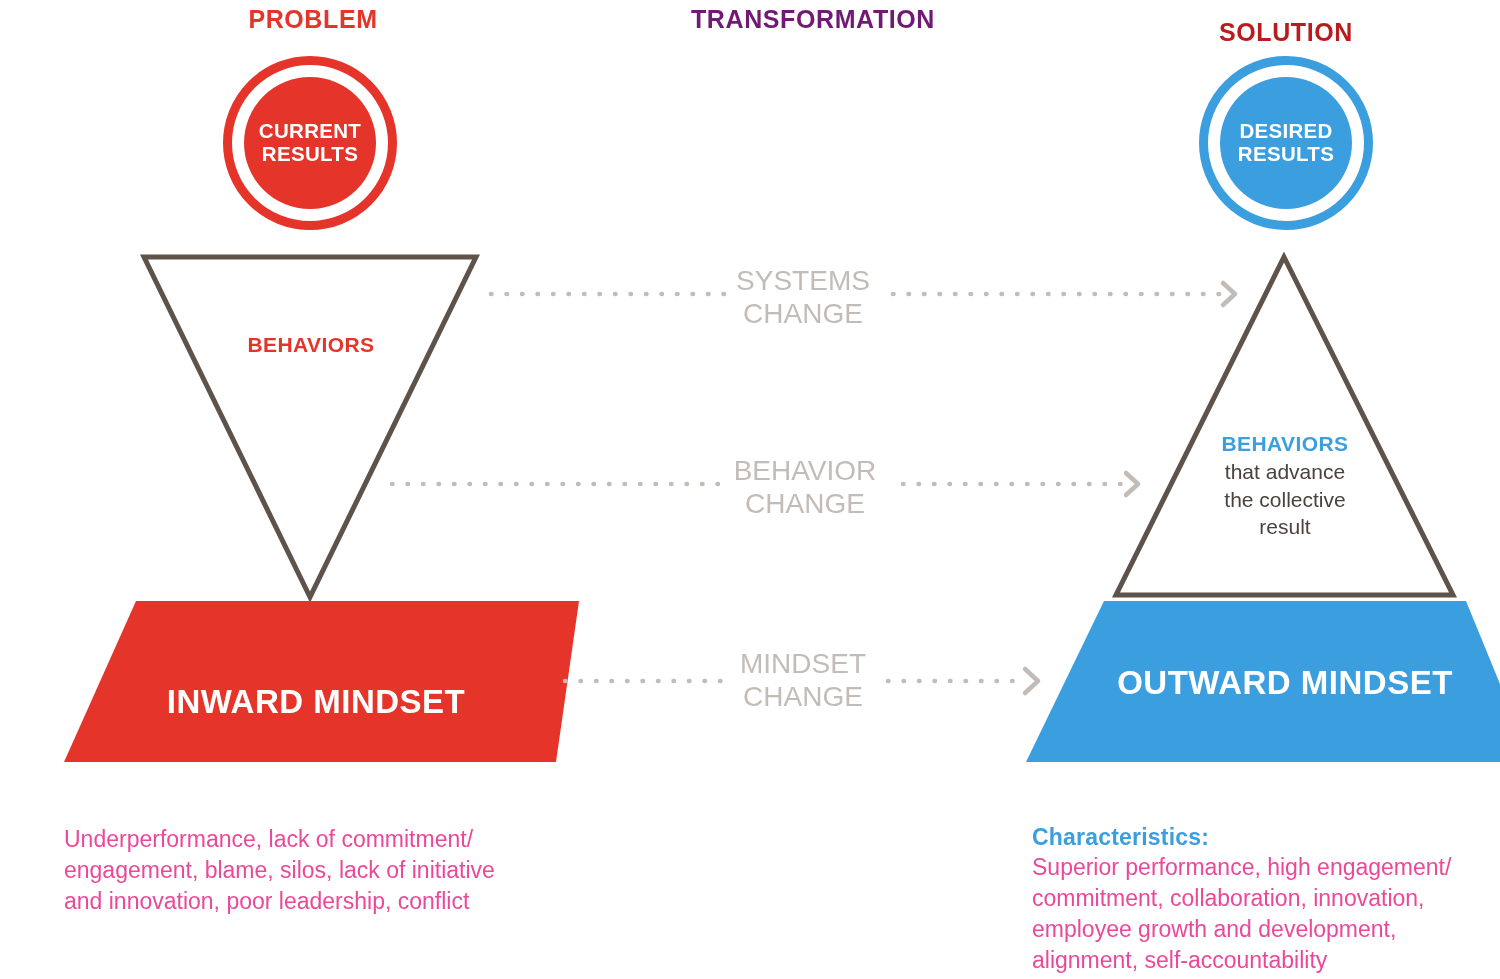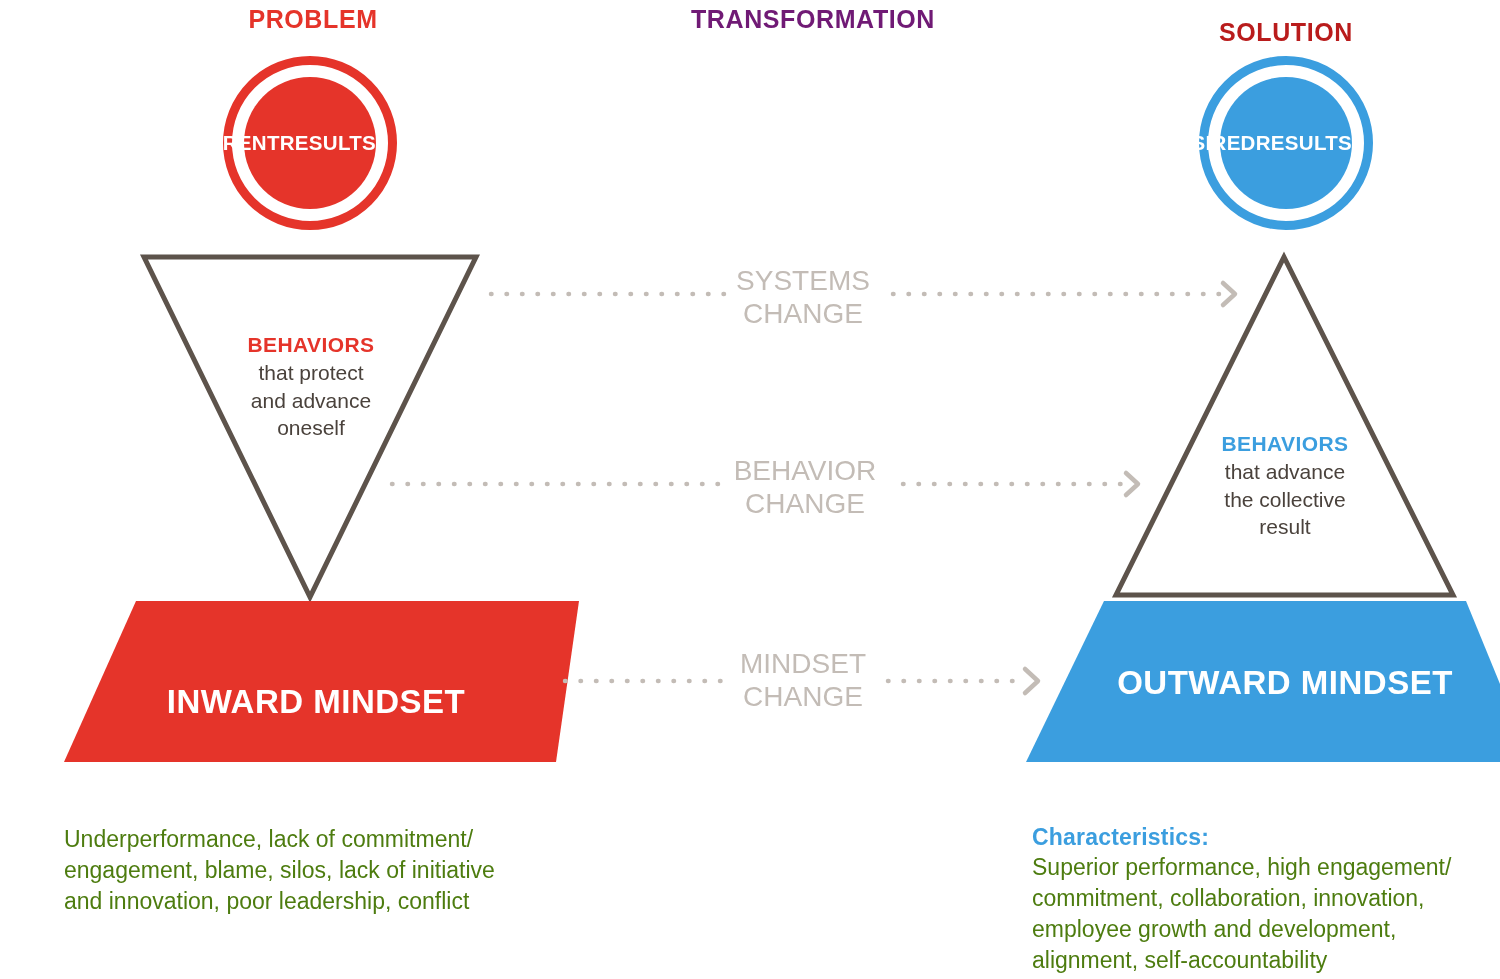--- a/index.html
+++ b/index.html
@@ -58,22 +58,23 @@
     border-width: 9px;
   }
   .ring-inner {
     position: absolute;
     left: 21px;
     top: 21px;
     width: 132px;
     height: 132px;
     border-radius: 50%;
     display: flex;
+    flex-direction: column;
     align-items: center;
-    justify-content: flex-end;
+    justify-content: center;
   }
   .ring-label {
     color: #ffffff;
     font-weight: bold;
     font-size: 20.5px;
     line-height: 1.1;
     letter-spacing: 0.3px;
     text-align: center;
   }
   #circle-current { left: 175px; top: 56px; }
@@ -139,21 +140,21 @@
   }
   .footer-title {
     font-weight: bold;
     font-size: 23px;
     letter-spacing: 0.2px;
     margin: 0 0 1px 0;
   }
   .footer-body {
     font-size: 23px;
     line-height: 1.35;
-    color: #4d7c0f;
+    color: #ec4899;
     margin: 0;
     white-space: pre-line;
   }
   #footer-left { left: 16px; top: 824px; }
   #footer-left .footer-title { color: #E5342A; }
   #footer-right { left: 984px; top: 824px; }
   #footer-right .footer-title { color: #3B9EDF; }
 </style>
 </head>
 <body>
@@ -207,23 +208,20 @@
   <div class="ring-wrap" id="circle-desired">
     <div class="ring-outer"></div>
     <div class="ring-inner">
       <div class="ring-label">DESIRED</div>
       <div class="ring-label">RESULTS</div>
     </div>
   </div>
 
   <div class="behaviors-block" id="behaviors-left">
     <div class="behaviors-title">BEHAVIORS</div>
-    <div class="behaviors-body" style="white-space: pre-line;">that protect
-and advance
-oneself</div>
   </div>
 
   <div class="behaviors-block" id="behaviors-right">
     <div class="behaviors-title">BEHAVIORS</div>
     <div class="behaviors-body" style="white-space: pre-line;">that advance
 the collective
 result</div>
   </div>
 
   <div class="mindset-label" id="label-inward">INWARD MINDSET</div>

